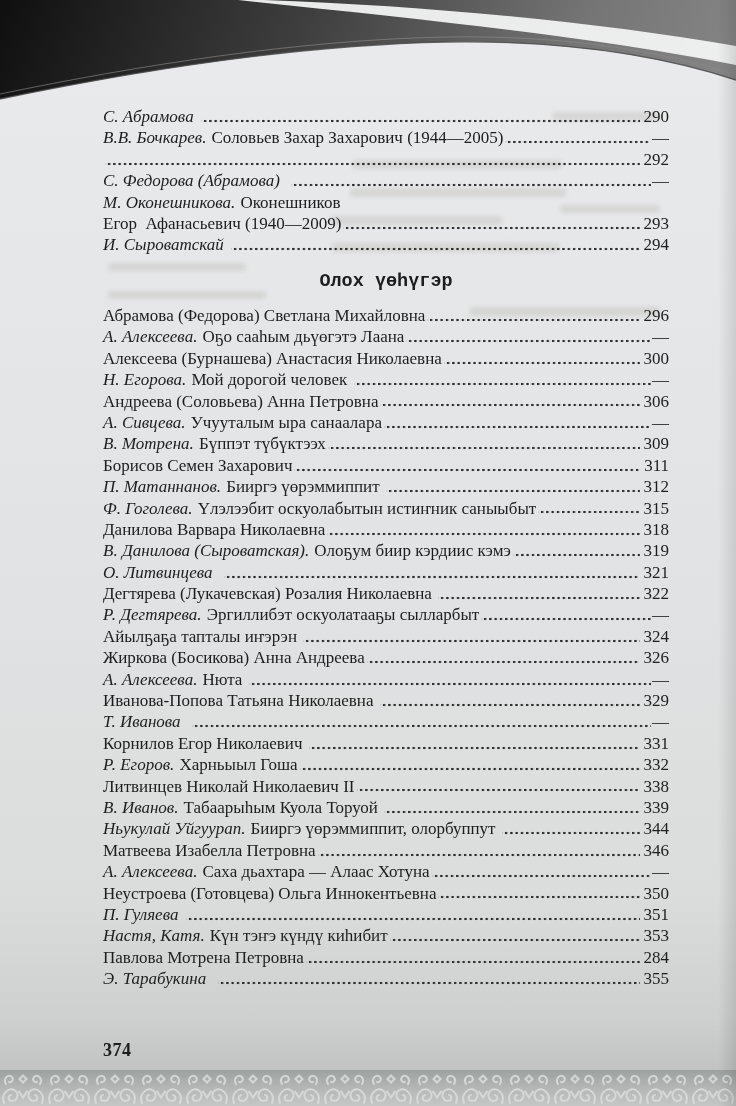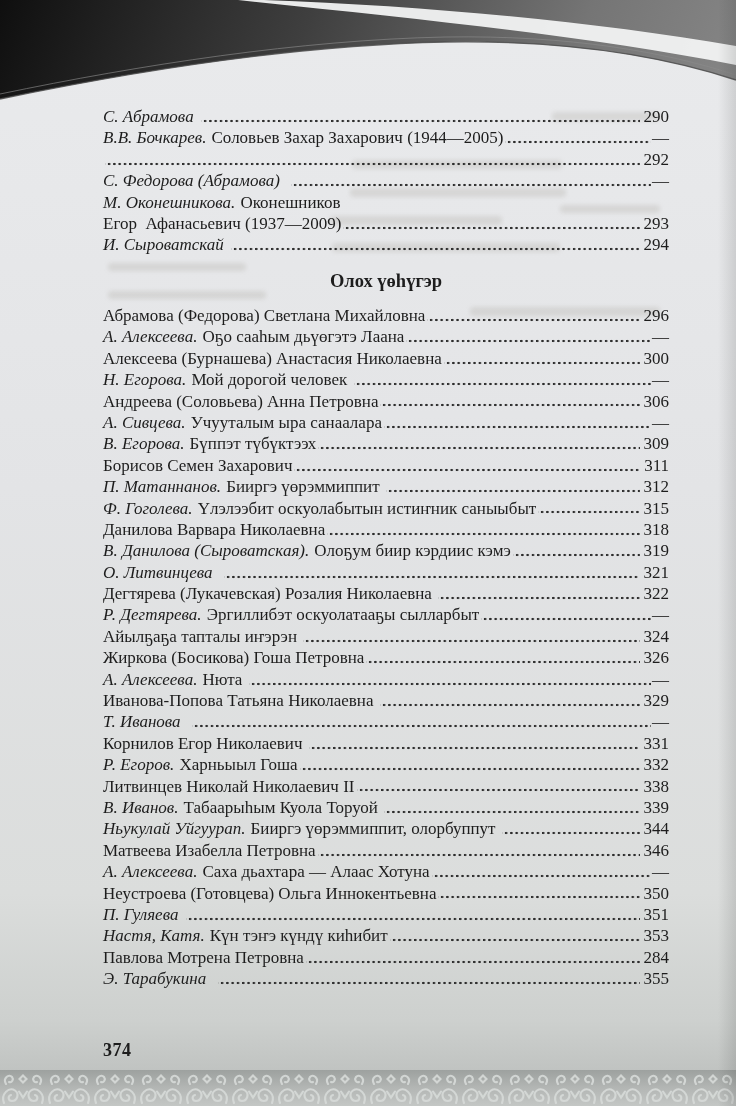--- a/index.html
+++ b/index.html
@@ -29,21 +29,21 @@
     background-image:radial-gradient(circle at 2px 2px,#2d2d2d 1.05px,rgba(0,0,0,0) 1.55px);
     background-size:5.3px 4px;
     background-repeat:repeat-x;
     background-position:2px calc(100% - 4.5px);
     margin-left:2px;
   }
   .pg{padding-left:4px;text-align:right;}
   .pg.dash{padding-left:1px;letter-spacing:0;}
   #section-header{
     position:absolute;left:103px;top:271px;width:566px;
-    text-align:center;font-weight:700;font-size:18.5px;
+    text-align:center;font-weight:700;font-size:18.5px;font-family:Liberation Mono, monospace;
   }
   #folio{
     position:absolute;left:103px;top:1040px;
     font-size:18px;letter-spacing:.5px;font-weight:bold;
   }
   
   .smudge{
     position:absolute;border-radius:4px;
     background:rgba(110,104,92,0.14);
     filter:blur(2.2px);
@@ -134,21 +134,21 @@
       <div class="trow">
         <span class="a">С. Федорова (Абрамова) </span>
         <span class="leader"></span>
         <span class="pg dash">—</span>
       </div>
       <div class="trow">
         <span class="a">М. Оконешникова.</span>
         <span class="t">Оконешников</span>
       </div>
       <div class="trow">
-        <span class="t">Егор  Афанасьевич (1937—2009)</span>
+        <span class="t">Егор  Афанасьевич (1940—2009)</span>
         <span class="leader"></span>
         <span class="pg">293</span>
       </div>
       <div class="trow">
         <span class="a">И. Сыроватскай</span>
         <span class="leader"></span>
         <span class="pg">294</span>
       </div>
     </div>
 
@@ -182,21 +182,21 @@
         <span class="leader"></span>
         <span class="pg">306</span>
       </div>
       <div class="trow">
         <span class="a">А. Сивцева.</span>
         <span class="t">Учууталым ыра санаалара</span>
         <span class="leader"></span>
         <span class="pg dash">—</span>
       </div>
       <div class="trow">
-        <span class="a">В. Егорова.</span>
+        <span class="a">В. Мотрена.</span>
         <span class="t">Бүппэт түбүктээх</span>
         <span class="leader"></span>
         <span class="pg">309</span>
       </div>
       <div class="trow">
         <span class="t">Борисов Семен Захарович</span>
         <span class="leader"></span>
         <span class="pg">311</span>
       </div>
       <div class="trow">
@@ -237,21 +237,21 @@
         <span class="t">Эргиллибэт оскуолатааҕы сылларбыт</span>
         <span class="leader"></span>
         <span class="pg dash">—</span>
       </div>
       <div class="trow">
         <span class="t">Айылҕаҕа тапталы иҥэрэн </span>
         <span class="leader"></span>
         <span class="pg">324</span>
       </div>
       <div class="trow">
-        <span class="t">Жиркова (Босикова) Гоша Петровна</span>
+        <span class="t">Жиркова (Босикова) Анна Андреева</span>
         <span class="leader"></span>
         <span class="pg">326</span>
       </div>
       <div class="trow">
         <span class="a">А. Алексеева.</span>
         <span class="t">Нюта </span>
         <span class="leader"></span>
         <span class="pg dash">—</span>
       </div>
       <div class="trow">

